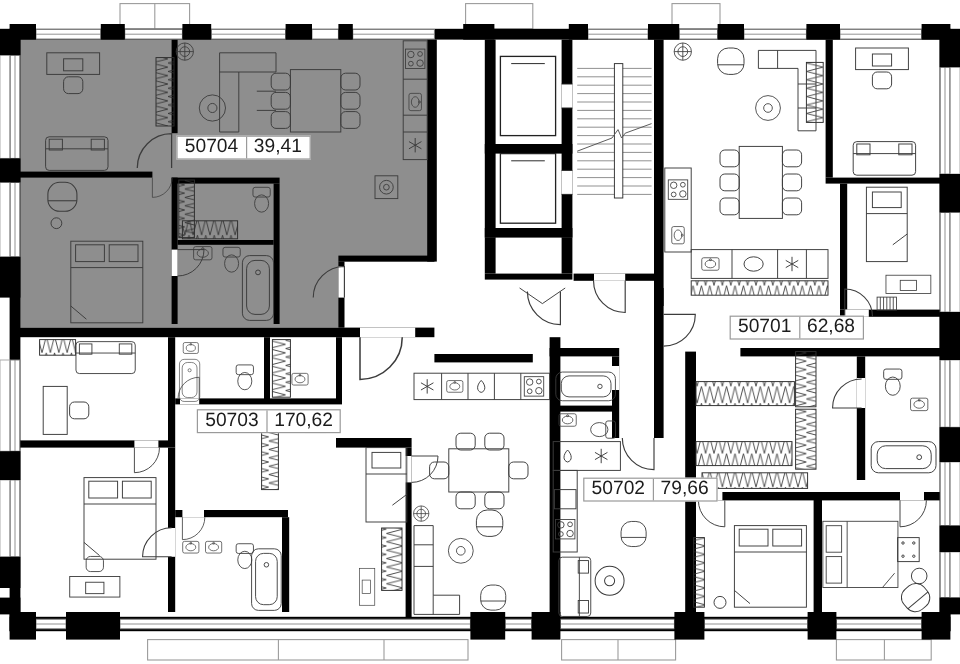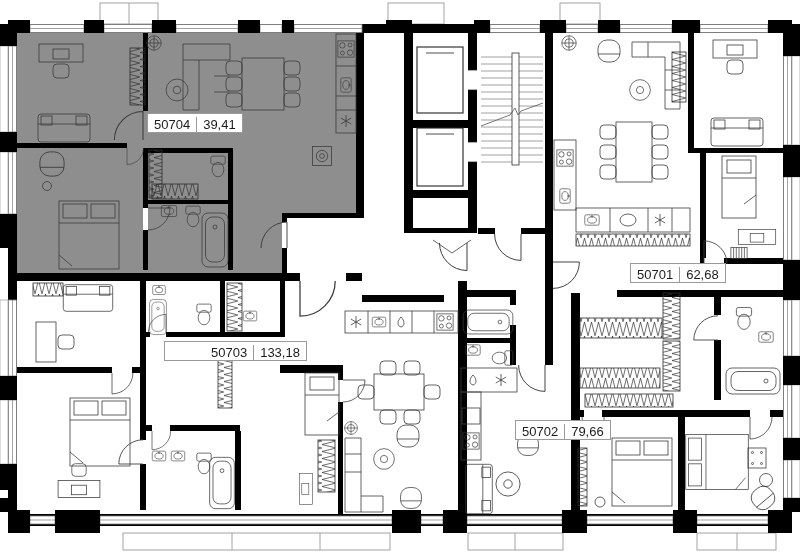--- a/index.html
+++ b/index.html
@@ -1,21 +1,21 @@
 <!DOCTYPE html>
 <html><head>
 <meta charset="utf-8">
 <style>
   html,body{margin:0;padding:0;background:#ffffff;}
   .plan{position:relative;width:800px;height:553px;background:#fff;overflow:hidden;
         font-family:"Liberation Sans",sans-serif;}
   .plan svg{position:absolute;left:0;top:0;}
-  .unit-label{position:absolute;display:flex;align-items:flex-end;height:20px;
+  .unit-label{position:absolute;display:flex;align-items:flex-start;height:20px;
         background:#fff;border:1px solid #9a9a9a;box-sizing:border-box;
-        font-size:13px;color:#1c1c1c;z-index:5;}
+        font-size:16px;color:#1c1c1c;z-index:5;}
   .unit-label span{padding:0 6px;white-space:nowrap;}
   .unit-label .num{border-right:1px solid #9a9a9a;}
   
   .walls{fill:#000;stroke:none;}
   .gap{fill:#fff;stroke:none;}
   .furn{fill:none;stroke:#3c3c3c;stroke-width:0.8;}
   .win rect{fill:#fff;stroke:#7d7d7d;stroke-width:0.8;}
   .win line,.win path{stroke:#7d7d7d;stroke-width:0.7;}
   .sill{fill:#fff;stroke:#a8a8a8;stroke-width:0.8;}
   .balc{fill:none;stroke:#9a9a9a;stroke-width:0.9;}
@@ -459,25 +459,25 @@
     <use href="#doorleaf" transform="translate(152,431) scale(0.85,-0.85)"></use>
     <use href="#doorleaf" transform="translate(166,332) scale(-0.8,0.8)"></use>
     <use href="#doorleaf" transform="translate(148,208) rotate(90)"></use>
   </g>
 </svg>
 
   <div class="unit-label" style="left:147px;top:113px;">
     <span class="num">50704</span>
     <span class="area">39,41</span>
   </div>
-  <div class="unit-label" style="left:630px;top:263px;">
+  <div class="unit-label" style="left:608px;top:263px;">
     <span class="num">50701</span>
     <span class="area">62,68</span>
   </div>
-  <div class="unit-label" style="left:164px;top:341px;padding-left:40px;">
+  <div class="unit-label" style="left:164px;top:341px;">
     <span class="num">50703</span>
-    <span class="area">133,18</span>
+    <span class="area">170,62</span>
   </div>
-  <div class="unit-label" style="left:486px;top:420px;margin-left:29px;">
+  <div class="unit-label" style="left:486px;top:398px;">
     <span class="num">50702</span>
     <span class="area">79,66</span>
   </div>
 </div>
 
 </body></html>

